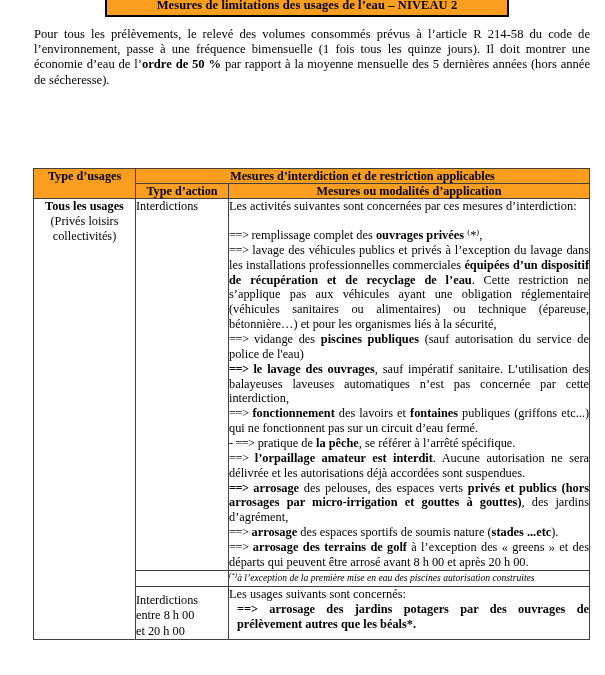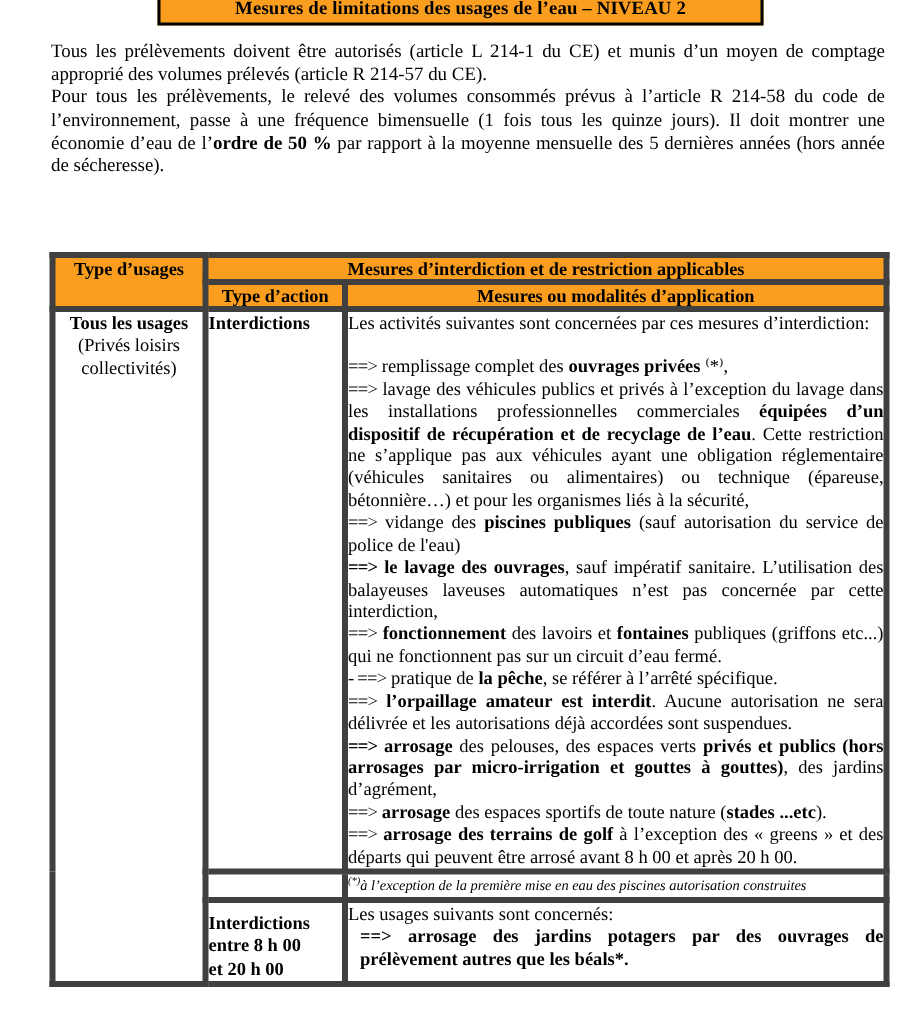--- a/index.html
+++ b/index.html
@@ -70,21 +70,21 @@
   
   .tbl {
     position: absolute;
     left: 33px;
     top: 168px;
     width: 556px;
     border-collapse: collapse;
     table-layout: fixed;
   }
   .tbl td, .tbl th {
-    border: 4px solid #404040;
+    border: 1px solid #404040;
     vertical-align: top;
     padding: 0;
   }
   .hdr {
     background: #FB9E1F;
     text-align: center;
     vertical-align: middle;
     font-weight: bold;
     font-size: 12.2px;
     padding: 3px 2px;
@@ -99,21 +99,21 @@
     vertical-align: middle;
     font-size: 12.3px;
     line-height: 1.2;
     padding: 4px 3px;
   }
   .usage-cell .u-main { font-weight: bold; display: block; }
   .usage-cell .u-sub  { display: block; }
 
   .action-cell {
     vertical-align: middle;
-    font-weight: bold;
+    font-weight: normal;
     font-size: 12.3px;
     line-height: 1.25;
     padding: 4px 5px;
   }
   .action-cell.top-align { vertical-align: top; padding-top: 6px; }
 
   .measures-cell {
     font-size: 12.35px;
     line-height: 1.205;
     padding: 4px 6px 2px 6px;
@@ -156,21 +156,20 @@
 </head>
 <body>
 
 <div class="page">
 
   <div class="title-banner">
     <span class="title-text">Mesures de limitations des usages de l’eau – NIVEAU 2</span>
   </div>
 
   <div class="intro">
-    <p>Tous les prélèvements doivent être autorisés (article L 214-1 du CE) et munis d’un moyen de comptage approprié des volumes prélevés (article R 214-57 du CE).</p>
     <p><span>Pour tous les prélèvements, le relevé des volumes consommés prévus à l’article R 214-58 du code de l’environnement, passe à une fréquence bimensuelle (1 fois tous les quinze jours). Il doit montrer une économie d’eau de l’</span><b>ordre de 50 %</b><span> par rapport à la moyenne mensuelle des 5 dernières années (hors année de sécheresse).</span></p>
   </div>
 
   <table class="tbl">
     <colgroup>
       <col class="col-a">
         <col class="col-b">
         <col class="col-c">
     </colgroup>
     <tbody>
@@ -194,21 +193,21 @@
           <p class="lead">Les activités suivantes sont concernées par ces mesures d’interdiction:</p>
           <ul id="measures-list">
               <li><span class="arrow">==&gt;</span><span> remplissage complet des </span><b>ouvrages privées</b><span class="sup-wrap"> ⁽*⁾,</span></li>
               <li><span class="arrow">==&gt;</span><span> lavage des véhicules publics et privés à l’exception du lavage dans les installations professionnelles commerciales </span><b>équipées d’un dispositif de récupération et de recyclage de l’eau</b><span>. Cette restriction ne s’applique pas aux véhicules ayant une obligation réglementaire (véhicules sanitaires ou alimentaires) ou technique (épareuse, bétonnière…) et pour les organismes liés à la sécurité,</span></li>
               <li><span class="arrow">==&gt;</span><span> vidange des </span><b>piscines publiques</b><span> (sauf autorisation du service de police de l'eau)</span></li>
               <li><span class="arrow-b">==&gt;</span><b> le lavage des ouvrages</b><span>, sauf impératif sanitaire. L’utilisation des balayeuses laveuses automatiques n’est pas concernée par cette interdiction,</span></li>
               <li><span class="arrow">==&gt;</span><span> </span><b>fonctionnement</b><span> des lavoirs et </span><b>fontaines</b><span> publiques (griffons etc...) qui ne fonctionnent pas sur un circuit d’eau fermé.</span></li>
               <li><span class="arrow">- ==&gt;</span><span> pratique de </span><b>la pêche</b><span>, se référer à l’arrêté spécifique.</span></li>
               <li><span class="arrow">==&gt;</span><span> </span><b>l’orpaillage amateur est interdit</b><span>. Aucune autorisation ne sera délivrée et les autorisations déjà accordées sont suspendues.</span></li>
               <li><span class="arrow-b">==&gt;</span><b> arrosage</b><span> des pelouses, des espaces verts </span><b>privés et publics (hors arrosages par micro-irrigation et gouttes à gouttes)</b><span>, des jardins d’agrément,</span></li>
-              <li><span class="arrow">==&gt;</span><span> </span><b>arrosage</b><span> des espaces sportifs de toute nature (</span><b>stades ...etc</b><span>).</span></li>
+              <li><span class="arrow">==&gt;</span><span> </span><b>arrosage</b><span> des espaces sportifs de soumis nature (</span><b>stades ...etc</b><span>).</span></li>
               <li><span class="arrow">==&gt;</span><span> </span><b>arrosage des terrains de golf</b><span> à l’exception des « greens » et des départs qui peuvent être arrosé avant 8 h 00 et après 20 h 00.</span></li>
             </ul>
         </td>
       </tr>
 
       <tr>
         <td class="action-cell">&nbsp;</td>
         <td class="footnote-row-cell"><span class="sup">(*)</span><span>à l’exception de la première mise en eau des  piscines autorisation construites</span></td>
       </tr>
 

